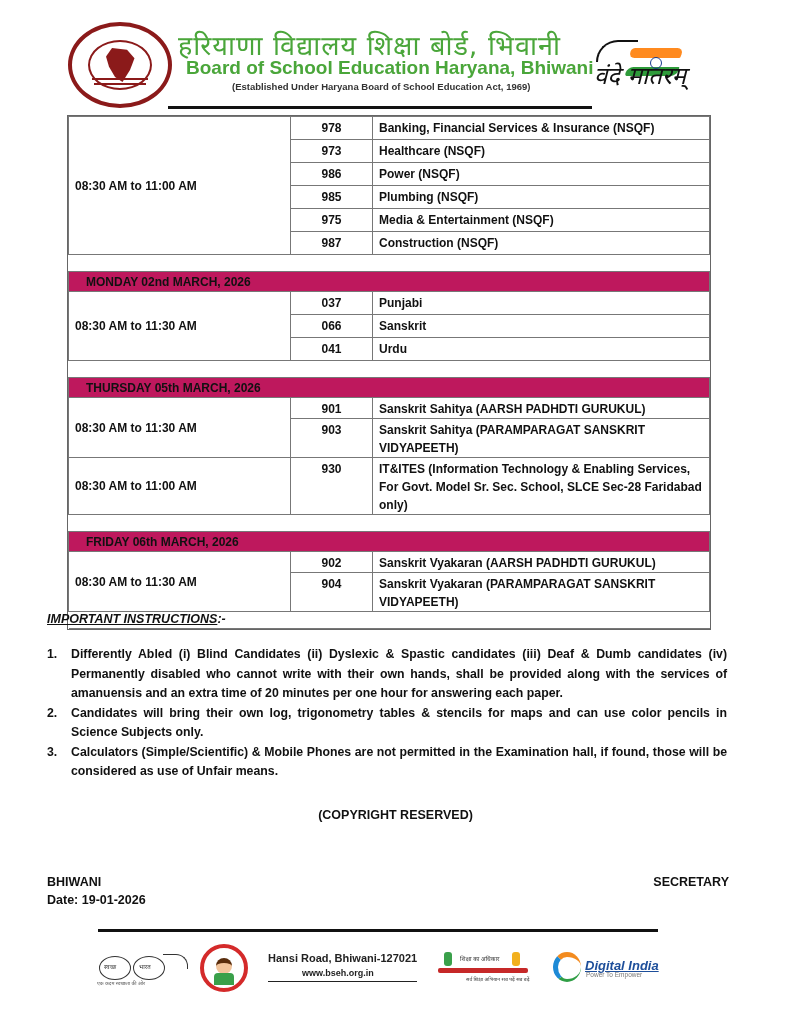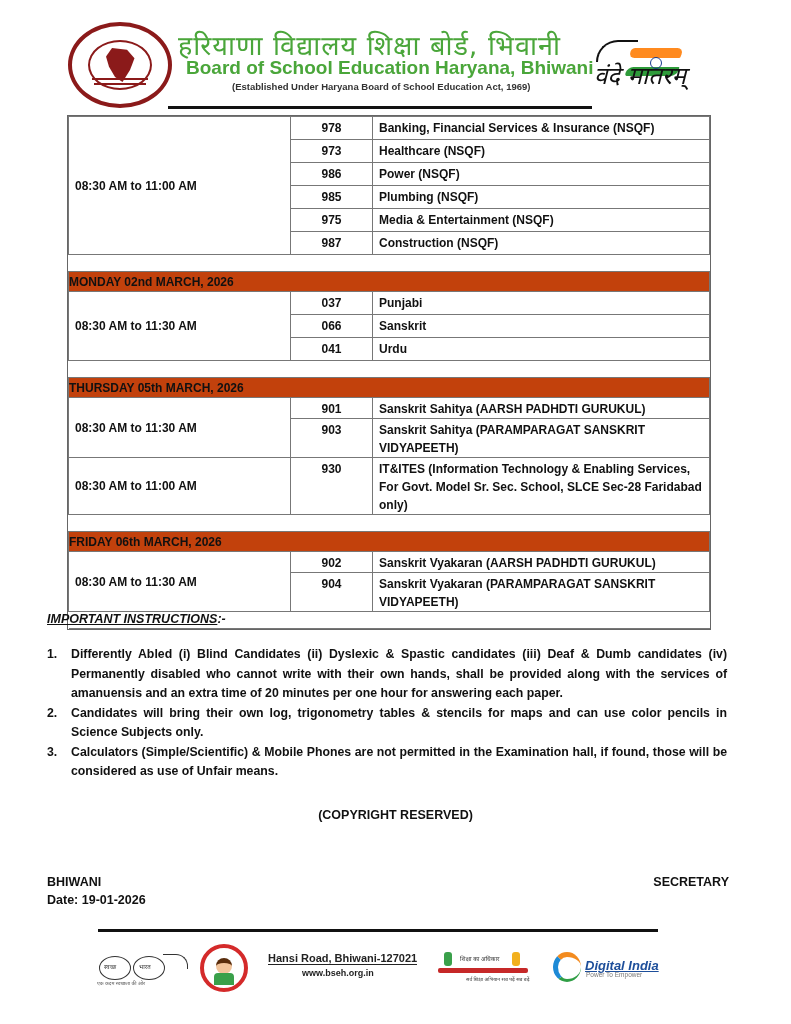--- a/index.html
+++ b/index.html
@@ -36,21 +36,21 @@
     .schedule { position: absolute; left: 67px; top: 115px; width: 642px; border: 1px solid #666; }
     .schedule table { border-collapse: collapse; width: 100%; table-layout: fixed; }
     .schedule td { border: 1px solid #777; font-family: "Liberation Sans", sans-serif; font-weight: bold;
       font-size: 12px; color: #111; padding: 0 6px; vertical-align: middle; line-height: 18px; }
     .col-time { width: 222px; }
     .col-code { width: 82px; }
     .schedule td.code { text-align: center; vertical-align: top; padding-top: 2px; }
     .schedule td.subj { vertical-align: top; padding-top: 2px; }
     .schedule tr.r1 td { height: 20px; margin-top: 24px; }
     .schedule tr.spacer td { height: 16px; border-left: none; border-right: none; }
-    .schedule tr.date-row td { background: #c2410c; height: 19px; padding-left: 0; }
+    .schedule tr.date-row td { background: #be185d; height: 19px; padding-left: 17px; }
     .schedule td.time { vertical-align: middle; }
 
     
     .instr-title { position: absolute; left: 47px; top: 612px; font-size: 12.5px; font-weight: bold;
       font-style: italic; white-space: nowrap; }
     .instr-title .u { text-decoration: underline; }
     .instr-list { position: absolute; left: 47px; top: 645px; width: 680px; margin: 0; padding: 0; list-style: none; }
     .instr-list li { position: relative; padding-left: 24px; font-size: 12.3px; font-weight: bold;
       line-height: 19.5px; text-align: justify; margin-bottom: 0; }
     .instr-list li .num { position: absolute; left: 0; top: 0; }
@@ -71,21 +71,21 @@
     .swachh .tag { position:absolute; left: 0; top: 30px; font-size: 5px; color:#555; white-space: nowrap; }
     .swachh .w1 { position:absolute; left: 7px; top: 13px; font-size: 6px; color:#333; }
     .swachh .w2 { position:absolute; left: 42px; top: 13px; font-size: 6px; color:#333; }
 
     .beti { position: absolute; left: 200px; top: 944px; width: 48px; height: 48px; border-radius: 50%;
       border: 4px solid #d42a2a; box-sizing: border-box; background: #fff; }
     .beti .face { position:absolute; left: 12px; top: 10px; width: 16px; height: 16px; border-radius:50%; background:#f2c49b; border-top: 5px solid #5a2d0c; box-sizing: border-box; }
     .beti .body { position:absolute; left: 10px; top: 25px; width: 20px; height: 12px; background:#3aa04a; border-radius: 4px 4px 0 0; }
 
     .addr { position: absolute; left: 268px; top: 952px; font-size: 11px; font-weight: bold; color: #222;
-      border-bottom: 1.5px solid #222; padding-bottom: 0; white-space: nowrap; }
+      border-bottom: 1.5px solid #222; padding-bottom: 17px; white-space: nowrap; }
     .url { position: absolute; left: 302px; top: 968px; font-size: 9px; font-weight: bold; color: #222; }
 
     .shiksha { position: absolute; left: 432px; top: 950px; width: 98px; height: 40px; }
     .shiksha .pencil { position:absolute; left: 6px; top: 18px; width: 90px; height: 5px; background:#c62828; border-radius: 2px; }
     .shiksha .t1 { position:absolute; left: 28px; top: 5px; font-size: 6px; color:#333; white-space: nowrap; }
     .shiksha .t2 { position:absolute; left: 34px; top: 26px; font-size: 5px; color:#333; white-space: nowrap; }
     .shiksha .kid1 { position:absolute; left: 12px; top: 2px; width: 8px; height: 14px; background:#3aa04a; border-radius: 3px; }
     .shiksha .kid2 { position:absolute; left: 80px; top: 2px; width: 8px; height: 14px; background:#f2b01e; border-radius: 3px; }
 
     .digital { position: absolute; left: 553px; top: 950px; width: 100px; height: 36px; }

